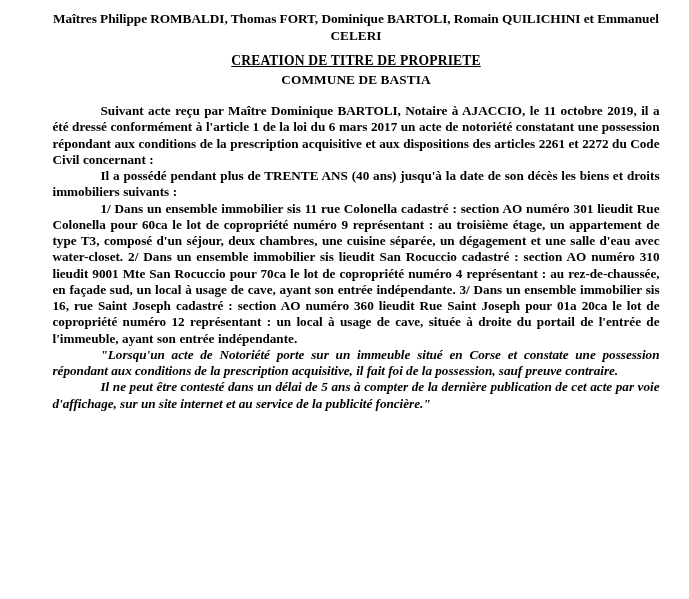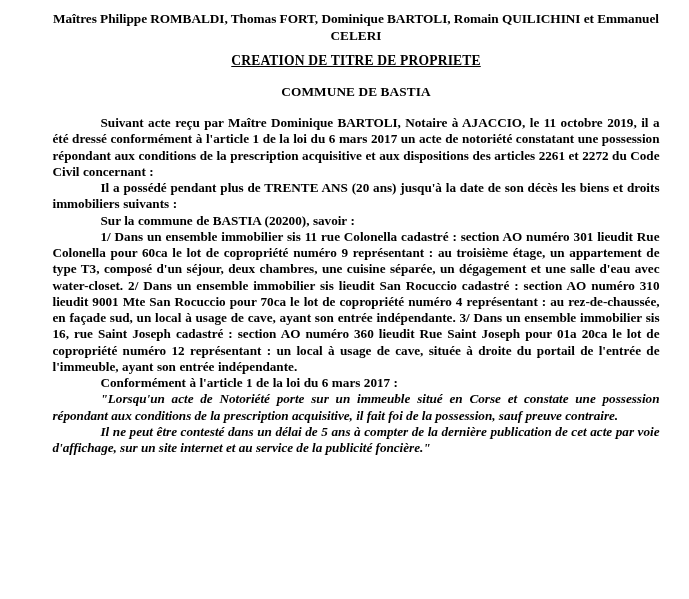--- a/index.html
+++ b/index.html
@@ -54,21 +54,21 @@
     font-weight: bold;
     text-decoration: underline;
     margin-top: 9px;
     letter-spacing: 0.15px;
   }
 
   .commune-title {
     text-align: center;
     font-size: 13.3px;
     font-weight: bold;
-    margin-top: 15px;
+    margin-top: 3px;
     letter-spacing: 0.1px;
   }
 
   
   .body-block {
     margin: 0 auto;
     width: 607px;
     padding-left: 0;
     margin-top: 15px;
   }
@@ -108,27 +108,25 @@
 
   <div class="doc-title">CREATION DE TITRE DE PROPRIETE</div>
 
   <div class="commune-title">COMMUNE DE BASTIA</div>
 
   <div class="body-block">
 
     <p class="para">Suivant acte reçu par Maître Dominique BARTOLI, Notaire à AJACCIO, le 11 octobre 2019, il a été dressé conformément à l'article 1 de la loi du 6 mars 2017 un acte de notoriété constatant une possession répondant aux conditions de la prescription acquisitive et aux dispositions des articles 2261 et 2272 du Code Civil concernant :</p>
 
 
-    <p class="para">Il a possédé pendant plus de TRENTE ANS (20 ans) jusqu'à la date de son décès les biens et droits immobiliers suivants :</p>
+    <p class="para">Il a possédé pendant plus de TRENTE ANS (40 ans) jusqu'à la date de son décès les biens et droits immobiliers suivants :</p>
 
-    <p class="para last-line">Sur la commune de BASTIA (20200), savoir :</p>
 
     <p class="para">1/ Dans un ensemble immobilier sis 11 rue Colonella cadastré : section AO numéro 301 lieudit Rue Colonella pour 60ca le lot de copropriété numéro 9 représentant : au troisième étage, un appartement de type T3, composé d'un séjour, deux chambres, une cuisine séparée, un dégagement et une salle d'eau avec water-closet. 2/ Dans un ensemble immobilier sis lieudit San Rocuccio cadastré : section AO numéro 310 lieudit 9001 Mte San Rocuccio pour 70ca le lot de copropriété numéro 4 représentant : au rez-de-chaussée, en façade sud, un local à usage de cave, ayant son entrée indépendante. 3/ Dans un ensemble immobilier sis 16, rue Saint Joseph cadastré : section AO numéro 360 lieudit Rue Saint Joseph pour 01a 20ca le lot de copropriété numéro 12 représentant : un local à usage de cave, située à droite du portail de l'entrée de l'immeuble, ayant son entrée indépendante.</p>
 
-    <p class="para last-line">Conformément à l'article 1 de la loi du 6 mars 2017 :</p>
 
     <p class="quote">"Lorsqu'un acte de Notoriété porte sur un immeuble situé en Corse et constate une possession répondant aux conditions de la prescription acquisitive, il fait foi de la possession, sauf preuve contraire.</p>
 
     <p class="quote">Il ne peut être contesté dans un délai de 5 ans à compter de la dernière publication de cet acte par voie d'affichage, sur un site internet et au service de la publicité foncière."</p>
 
 
   </div>
 
 </div>
 

